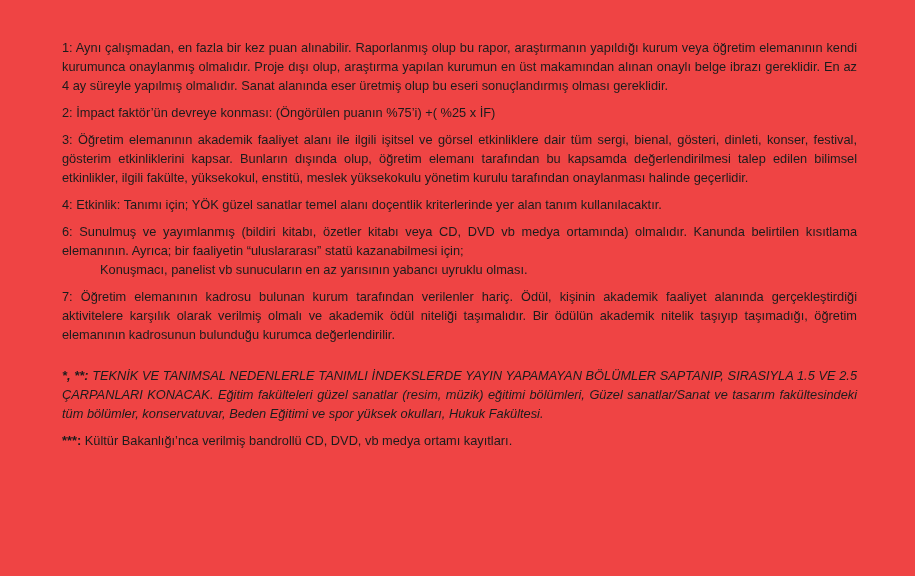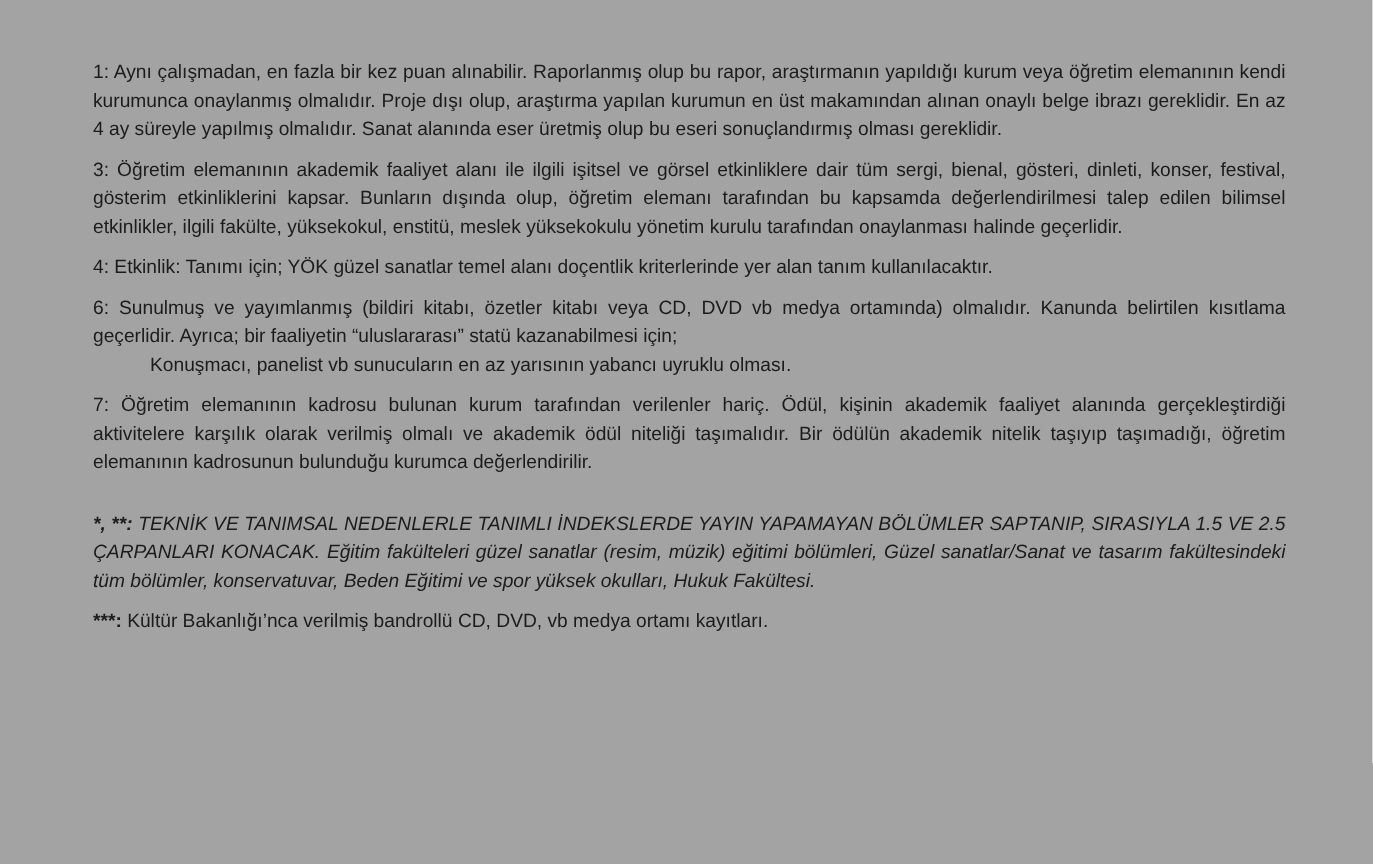--- a/index.html
+++ b/index.html
@@ -5,21 +5,21 @@
   html, body {
     margin: 0;
     padding: 0;
     background: #ffffff;
   }
   .page {
     position: relative;
     box-sizing: border-box;
     width: 915px;
     height: 576px;
-    background: #a3a3a3;
+    background: #ef4444;
     padding: 38px 58px 0 62px;
     font-family: "Liberation Sans", "DejaVu Sans", sans-serif;
     font-size: 12.8px;
     line-height: 19px;
     color: #1c1c1c;
     text-align: justify;
     overflow: hidden;
   }
   .note {
     margin: 0 0 8px 0;
@@ -40,28 +40,29 @@
     font-weight: bold;
   }
 </style>
 </head>
 <body>
 
 <div class="page">
 
   <p class="note">1: Aynı çalışmadan, en fazla bir kez puan alınabilir. Raporlanmış olup bu rapor, araştırmanın yapıldığı kurum veya öğretim elemanının kendi kurumunca onaylanmış olmalıdır. Proje dışı olup, araştırma yapılan kurumun en üst makamından alınan onaylı belge ibrazı gereklidir. En az 4 ay süreyle yapılmış olmalıdır. Sanat alanında eser üretmiş olup bu eseri sonuçlandırmış olması gereklidir.</p>
 
+  <p class="note">2: İmpact faktör’ün devreye konması: (Öngörülen puanın %75’i) +( %25 x İF)</p>
 
   <p class="note">3: Öğretim elemanının akademik faaliyet alanı ile ilgili işitsel ve görsel etkinliklere dair tüm sergi, bienal, gösteri, dinleti, konser, festival, gösterim etkinliklerini kapsar. Bunların dışında olup, öğretim elemanı tarafından bu kapsamda değerlendirilmesi talep edilen bilimsel etkinlikler, ilgili fakülte, yüksekokul, enstitü, meslek yüksekokulu yönetim kurulu tarafından onaylanması halinde geçerlidir.</p>
 
   <p class="note">4: Etkinlik: Tanımı için; YÖK güzel sanatlar temel alanı doçentlik kriterlerinde yer alan tanım kullanılacaktır.</p>
 
 
   <div class="note note-6">
-    <span>6: Sunulmuş ve yayımlanmış (bildiri kitabı, özetler kitabı veya CD, DVD vb medya ortamında) olmalıdır. Kanunda belirtilen kısıtlama geçerlidir. Ayrıca; bir faaliyetin “uluslararası” statü kazanabilmesi için;</span>
+    <span>6: Sunulmuş ve yayımlanmış (bildiri kitabı, özetler kitabı veya CD, DVD vb medya ortamında) olmalıdır. Kanunda belirtilen kısıtlama elemanının. Ayrıca; bir faaliyetin “uluslararası” statü kazanabilmesi için;</span>
     <div class="sub-item">Konuşmacı, panelist vb sunucuların en az yarısının yabancı uyruklu olması.</div>
   </div>
 
   <p class="note">7: Öğretim elemanının kadrosu bulunan kurum tarafından verilenler hariç. Ödül, kişinin akademik faaliyet alanında gerçekleştirdiği aktivitelere karşılık olarak verilmiş olmalı ve akademik ödül niteliği taşımalıdır. Bir ödülün akademik nitelik taşıyıp taşımadığı, öğretim elemanının kadrosunun bulunduğu kurumca değerlendirilir.</p>
 
   <p class="note asterisk-block-first"><span class="note-label">*, **:</span><span> TEKNİK VE TANIMSAL NEDENLERLE TANIMLI İNDEKSLERDE YAYIN YAPAMAYAN BÖLÜMLER SAPTANIP, SIRASIYLA 1.5 VE 2.5 ÇARPANLARI KONACAK. Eğitim fakülteleri güzel sanatlar (resim, müzik) eğitimi bölümleri, Güzel sanatlar/Sanat ve tasarım fakültesindeki tüm bölümler, konservatuvar, Beden Eğitimi ve spor yüksek okulları, Hukuk Fakültesi.</span></p>
 
   <p class="note asterisk-block-last"><span class="note-label">***:</span><span> Kültür Bakanlığı’nca verilmiş bandrollü CD, DVD, vb medya ortamı kayıtları.</span></p>
 
 </div>

